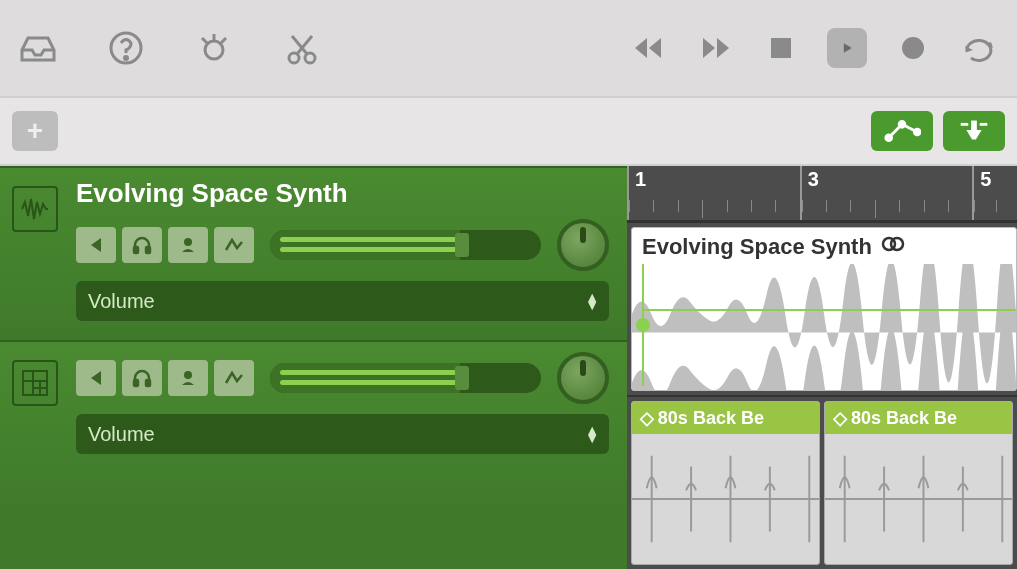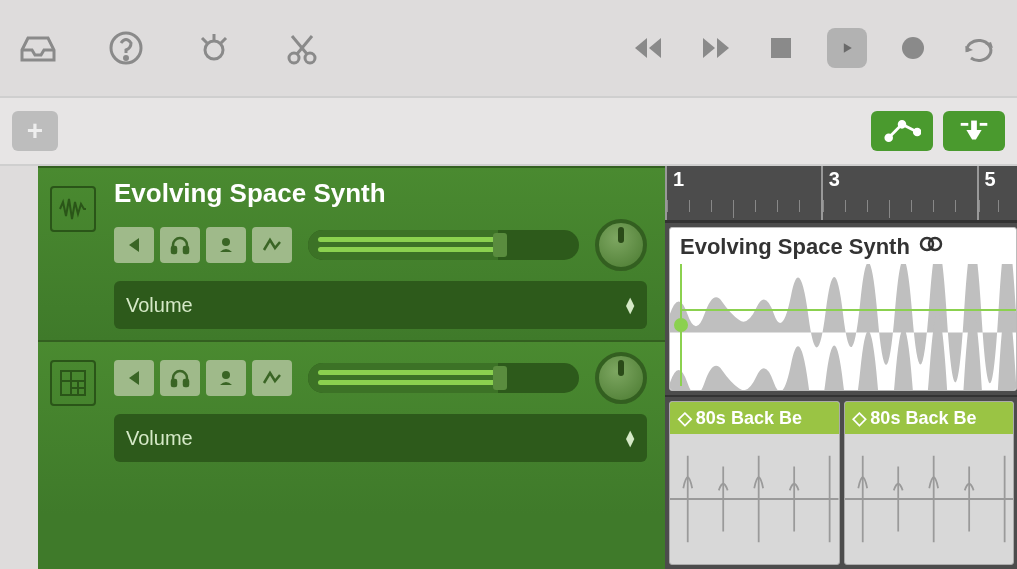--- a/index.html
+++ b/index.html
@@ -8,21 +8,21 @@
   .topbar .left, .topbar .right { display:flex; align-items:center; gap:48px; }
   .topbar .right { margin-left:auto; gap:26px; }
   .ticon { width:40px; height:40px; display:flex; align-items:center; justify-content:center; color:#8a8a8a; cursor:pointer; }
   .ticon svg { width:100%; height:100%; }
   .play-active { background:#b2b2b2; padding:6px 12px; border-radius:8px; }
   .subbar { height:70px; background:#e7e5e5; display:flex; align-items:center; padding:0 12px; gap:10px; border-top:2px solid #cfcfcf; border-bottom:2px solid #cfcfcf;}
   .add-btn { width:46px; height:40px; background:#bdbdbd; border-radius:6px; display:flex; align-items:center; justify-content:center; color:#eee; font-size:28px; font-weight:bold; cursor:pointer;}
   .spacer { flex:1; }
   .green-btn { height:40px; width:62px; background:#4a9a2e; border-radius:6px; display:flex; align-items:center; justify-content:center; color:#fff; cursor:pointer;}
   .green-btn svg { width:38px; height:26px; }
-  .workspace { display:flex; height:calc(569px - 96px - 70px);margin-left:38px; }
+  .workspace { display:flex; height:calc(569px - 96px - 70px); }
   .tracks-col { width:627px; background:#3f7a2a; display:flex; flex-direction:column;}
   .timeline-col { flex:1; display:flex; flex-direction:column; background:#4c4c4c; }
   .ruler { height:56px; background:#4c4c4c; border-bottom:1px solid #333; position:relative; color:#fff; font-size:20px; font-weight:600;}
   .ruler .marks { position:absolute; inset:0; display:flex; }
   .ruler .seg { flex:1; border-left:2px solid #999; height:100%; position:relative;}
   .ruler .seg .lbl { position:absolute; top:2px; left:6px; }
   .ruler .seg .ticks { position:absolute; bottom:0; left:0; right:0; height:20px; display:flex;}
   .ruler .seg .ticks span { flex:1; border-left:1px solid #888; height:12px; }
   .ruler .seg .ticks span.mid { height:18px; }
   .track { height:174px; background:linear-gradient(#4a8a30,#3f7a2a); border-top:2px solid #335f20; display:flex; }
@@ -33,21 +33,21 @@
   .controls-row { display:flex; align-items:center; gap:6px; }
   .ctrl { width:40px; height:36px; background:#9fba8a; border-radius:4px; display:flex; align-items:center; justify-content:center; color:#3a6525; cursor:pointer;}
   .ctrl svg { width:22px; height:22px; }
   .slider { flex:1; height:30px; background:#2d5a1b; border-radius:15px; margin:0 10px; position:relative; overflow:hidden;}
   .slider .fill { position:absolute; left:0; top:0; bottom:0; width:70%; background:#3c7226;}
   .slider .bar1 { position:absolute; left:10px; right:80px; top:7px; height:5px; background:#8bd14f; border-radius:3px;}
   .slider .bar2 { position:absolute; left:10px; right:80px; top:17px; height:5px; background:#8bd14f; border-radius:3px;}
   .slider .thumb { position:absolute; right:72px; top:3px; width:14px; height:24px; background:#5a8c3e; border-radius:3px;}
   .knob { width:52px; height:52px; border-radius:50%; background:radial-gradient(circle at 40% 35%, #7da661, #4a7a30); border:4px solid #335f20; position:relative; cursor:pointer;}
   .knob::after { content:''; position:absolute; left:50%; top:4px; width:6px; height:16px; background:#2a4a18; border-radius:3px; transform:translateX(-50%);}
-  .param-select { height:48px; background:#2d5a1b; border-radius:6px; display:flex; align-items:center; padding:0 12px; color:#d5e9c7; font-size:20px; font-weight:500; cursor:pointer; justify-content:space-between;}
+  .param-select { height:40px; background:#2d5a1b; border-radius:6px; display:flex; align-items:center; padding:0 12px; color:#d5e9c7; font-size:20px; font-weight:500; cursor:pointer; justify-content:space-between;}
   .param-select .updown { font-size:14px; line-height:8px; letter-spacing:-2px;}
   .clips { flex:1; display:flex; flex-direction:column;}
   .clip-row { height:174px; border-top:2px solid #333; position:relative; overflow:hidden;}
   .clip-audio { position:absolute; left:4px; right:0; top:4px; bottom:4px; background:#fff; border:1px solid #bbb; border-radius:3px; overflow:hidden;}
   .clip-audio .title { padding:6px 10px; font-size:22px; font-weight:700; color:#333; display:flex; align-items:center; gap:8px;}
   .clip-audio .wave { position:absolute; left:0; right:0; top:36px; bottom:0; }
   .playhead { position:absolute; left:10px; top:36px; bottom:4px; width:2px; background:#8bd14f; z-index:5;}
   .playhead::before { content:''; position:absolute; left:-6px; top:50%; width:14px; height:14px; background:#8bd14f; border-radius:50%; transform:translateY(-50%);}
   .playline { position:absolute; left:10px; right:0; top:50%; height:2px; background:#8bd14f; z-index:4;}
   .clip-drum-row { position:absolute; left:4px; right:0; top:4px; bottom:4px; display:flex; gap:4px;}

